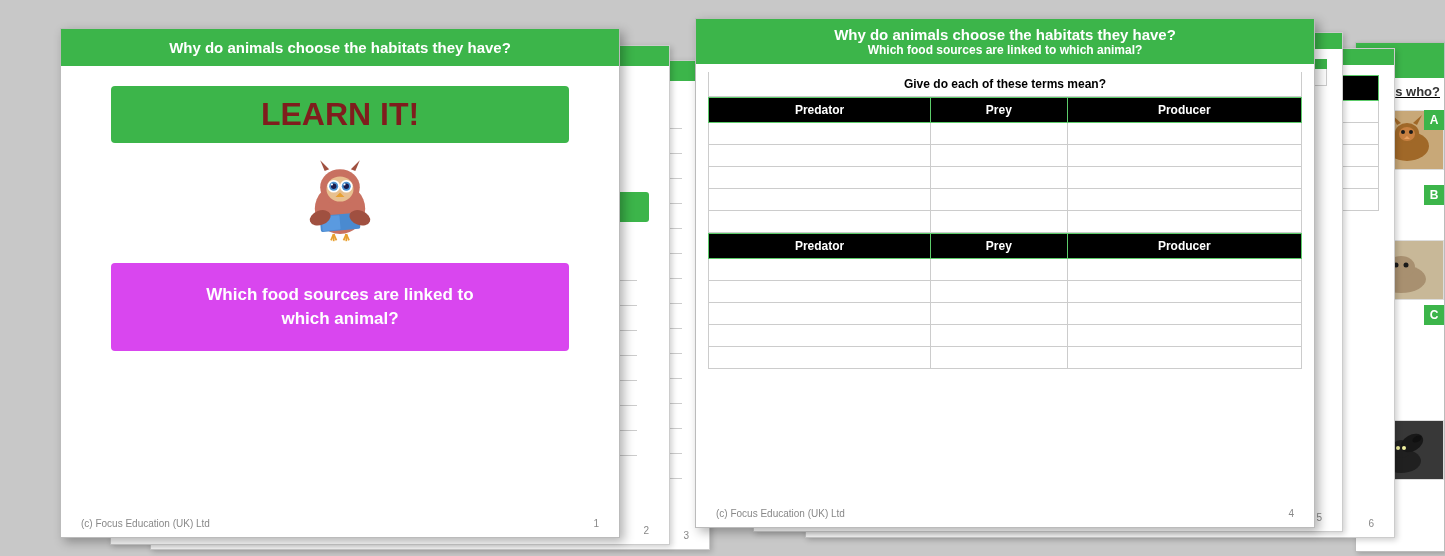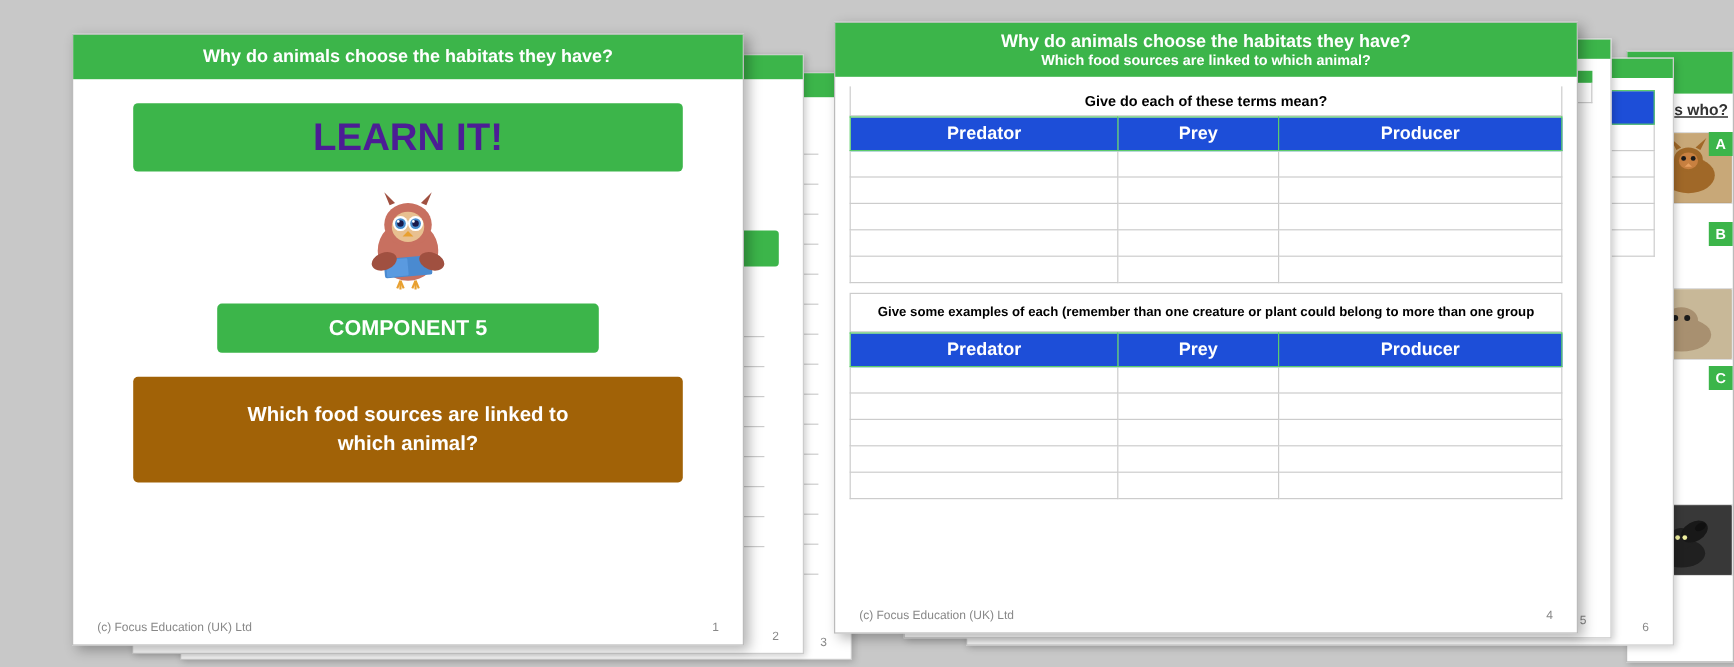--- a/index.html
+++ b/index.html
@@ -65,21 +65,21 @@
       background: #3cb54a;
       color: white;
       font-weight: bold;
       font-size: 15px;
       text-align: center;
       padding: 10px 8px;
     }
 
     .learn-it-banner {
       background: #3cb54a;
-      color: #4c1d95;
+      color: #7f1d1d;
       font-weight: 900;
       font-size: 32px;
       text-align: center;
       padding: 10px 20px;
       margin: 20px 50px 10px 50px;
       border-radius: 4px;
     }
 
     .owl-container {
       display: flex;
@@ -97,21 +97,21 @@
       color: white;
       font-weight: bold;
       font-size: 18px;
       text-align: center;
       padding: 10px 30px;
       margin: 10px 120px;
       border-radius: 4px;
     }
 
     .subtitle-box {
-      background: #a16207;
+      background: #d946ef;
       color: white;
       font-weight: bold;
       font-size: 17px;
       text-align: center;
       padding: 20px 28px;
       margin: 20px 50px;
       border-radius: 4px;
       line-height: 1.4;
     }
 
@@ -221,24 +221,24 @@
       border-right: 1px solid #ccc;
     }
 
     .data-table {
       width: 100%;
       border-collapse: collapse;
       border: 1px solid #ccc;
     }
 
     .data-table th {
-      background: #1d4ed8;
+      background: #000000;
       color: white;
       font-weight: bold;
-      font-size: 15px;
+      font-size: 12px;
       text-align: center;
       padding: 5px;
       border: 1px solid #5ccc6a;
     }
 
     .data-table td {
       border: 1px solid #ccc;
       height: 22px;
       padding: 0 4px;
     }
@@ -432,21 +432,20 @@
 
           <line x1="43" y1="90" x2="40" y2="97" stroke="#e8a030" stroke-width="2"></line>
           <line x1="43" y1="90" x2="43" y2="98" stroke="#e8a030" stroke-width="2"></line>
           <line x1="43" y1="90" x2="46" y2="97" stroke="#e8a030" stroke-width="2"></line>
           <line x1="57" y1="90" x2="54" y2="97" stroke="#e8a030" stroke-width="2"></line>
           <line x1="57" y1="90" x2="57" y2="98" stroke="#e8a030" stroke-width="2"></line>
           <line x1="57" y1="90" x2="60" y2="97" stroke="#e8a030" stroke-width="2"></line>
         </svg>
       </div>
 
-      <div class="component-badge">COMPONENT 5</div>
 
       <div class="subtitle-box" style="white-space: pre-line;">Which food sources are linked to
 which animal?</div>
 
       <div class="page-footer">
         <span>(c) Focus Education (UK) Ltd</span>
         <span>1</span>
       </div>
     </div>
 
@@ -645,21 +644,20 @@
                 <td></td>
               </tr>
             <tr>
                 <td></td>
                 <td></td>
                 <td></td>
               </tr>
           </tbody>
         </table>
 
-        <div class="examples-row" style="margin-top:8px; border:1px solid #ccc; padding:8px; font-size:11px; font-weight:bold; text-align:center; line-height:1.4;">Give some examples of each (remember than one creature or plant could belong to more than one group</div>
 
         <table class="data-table">
           <thead>
             <tr>
               <th>Predator</th>
               <th>Prey</th>
               <th>Producer</th>
             </tr>
           </thead>
           <tbody>

